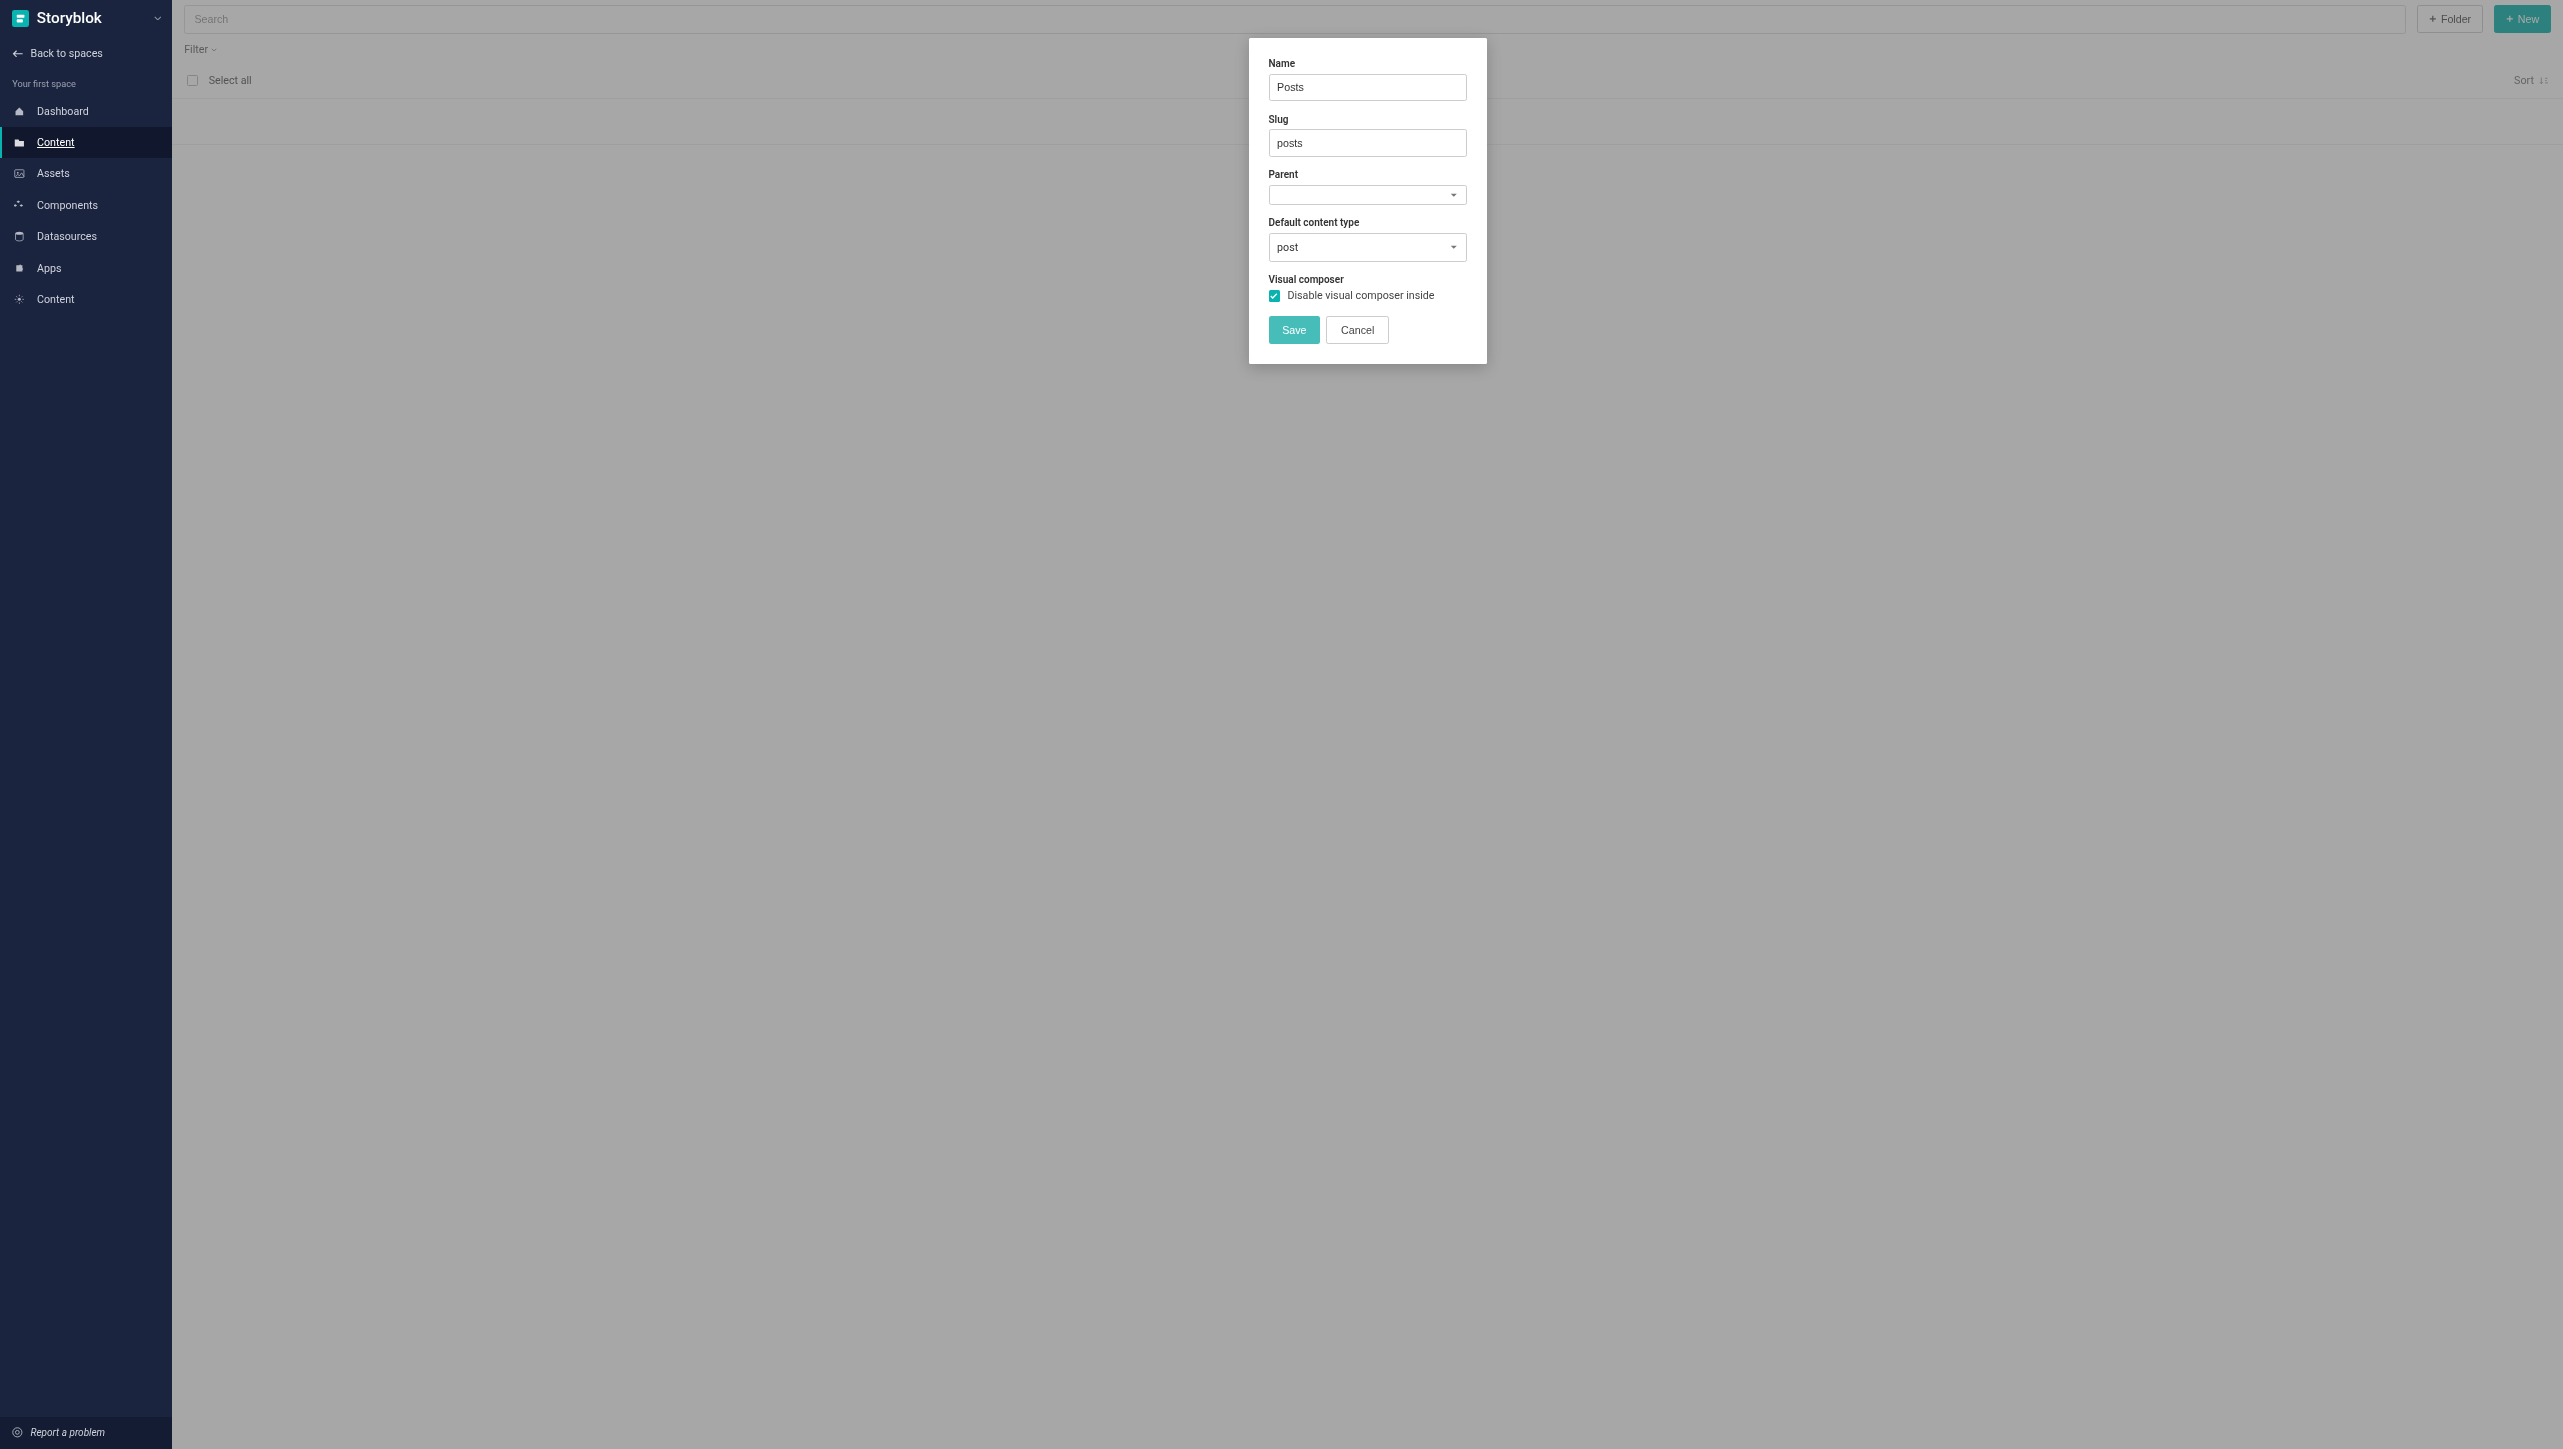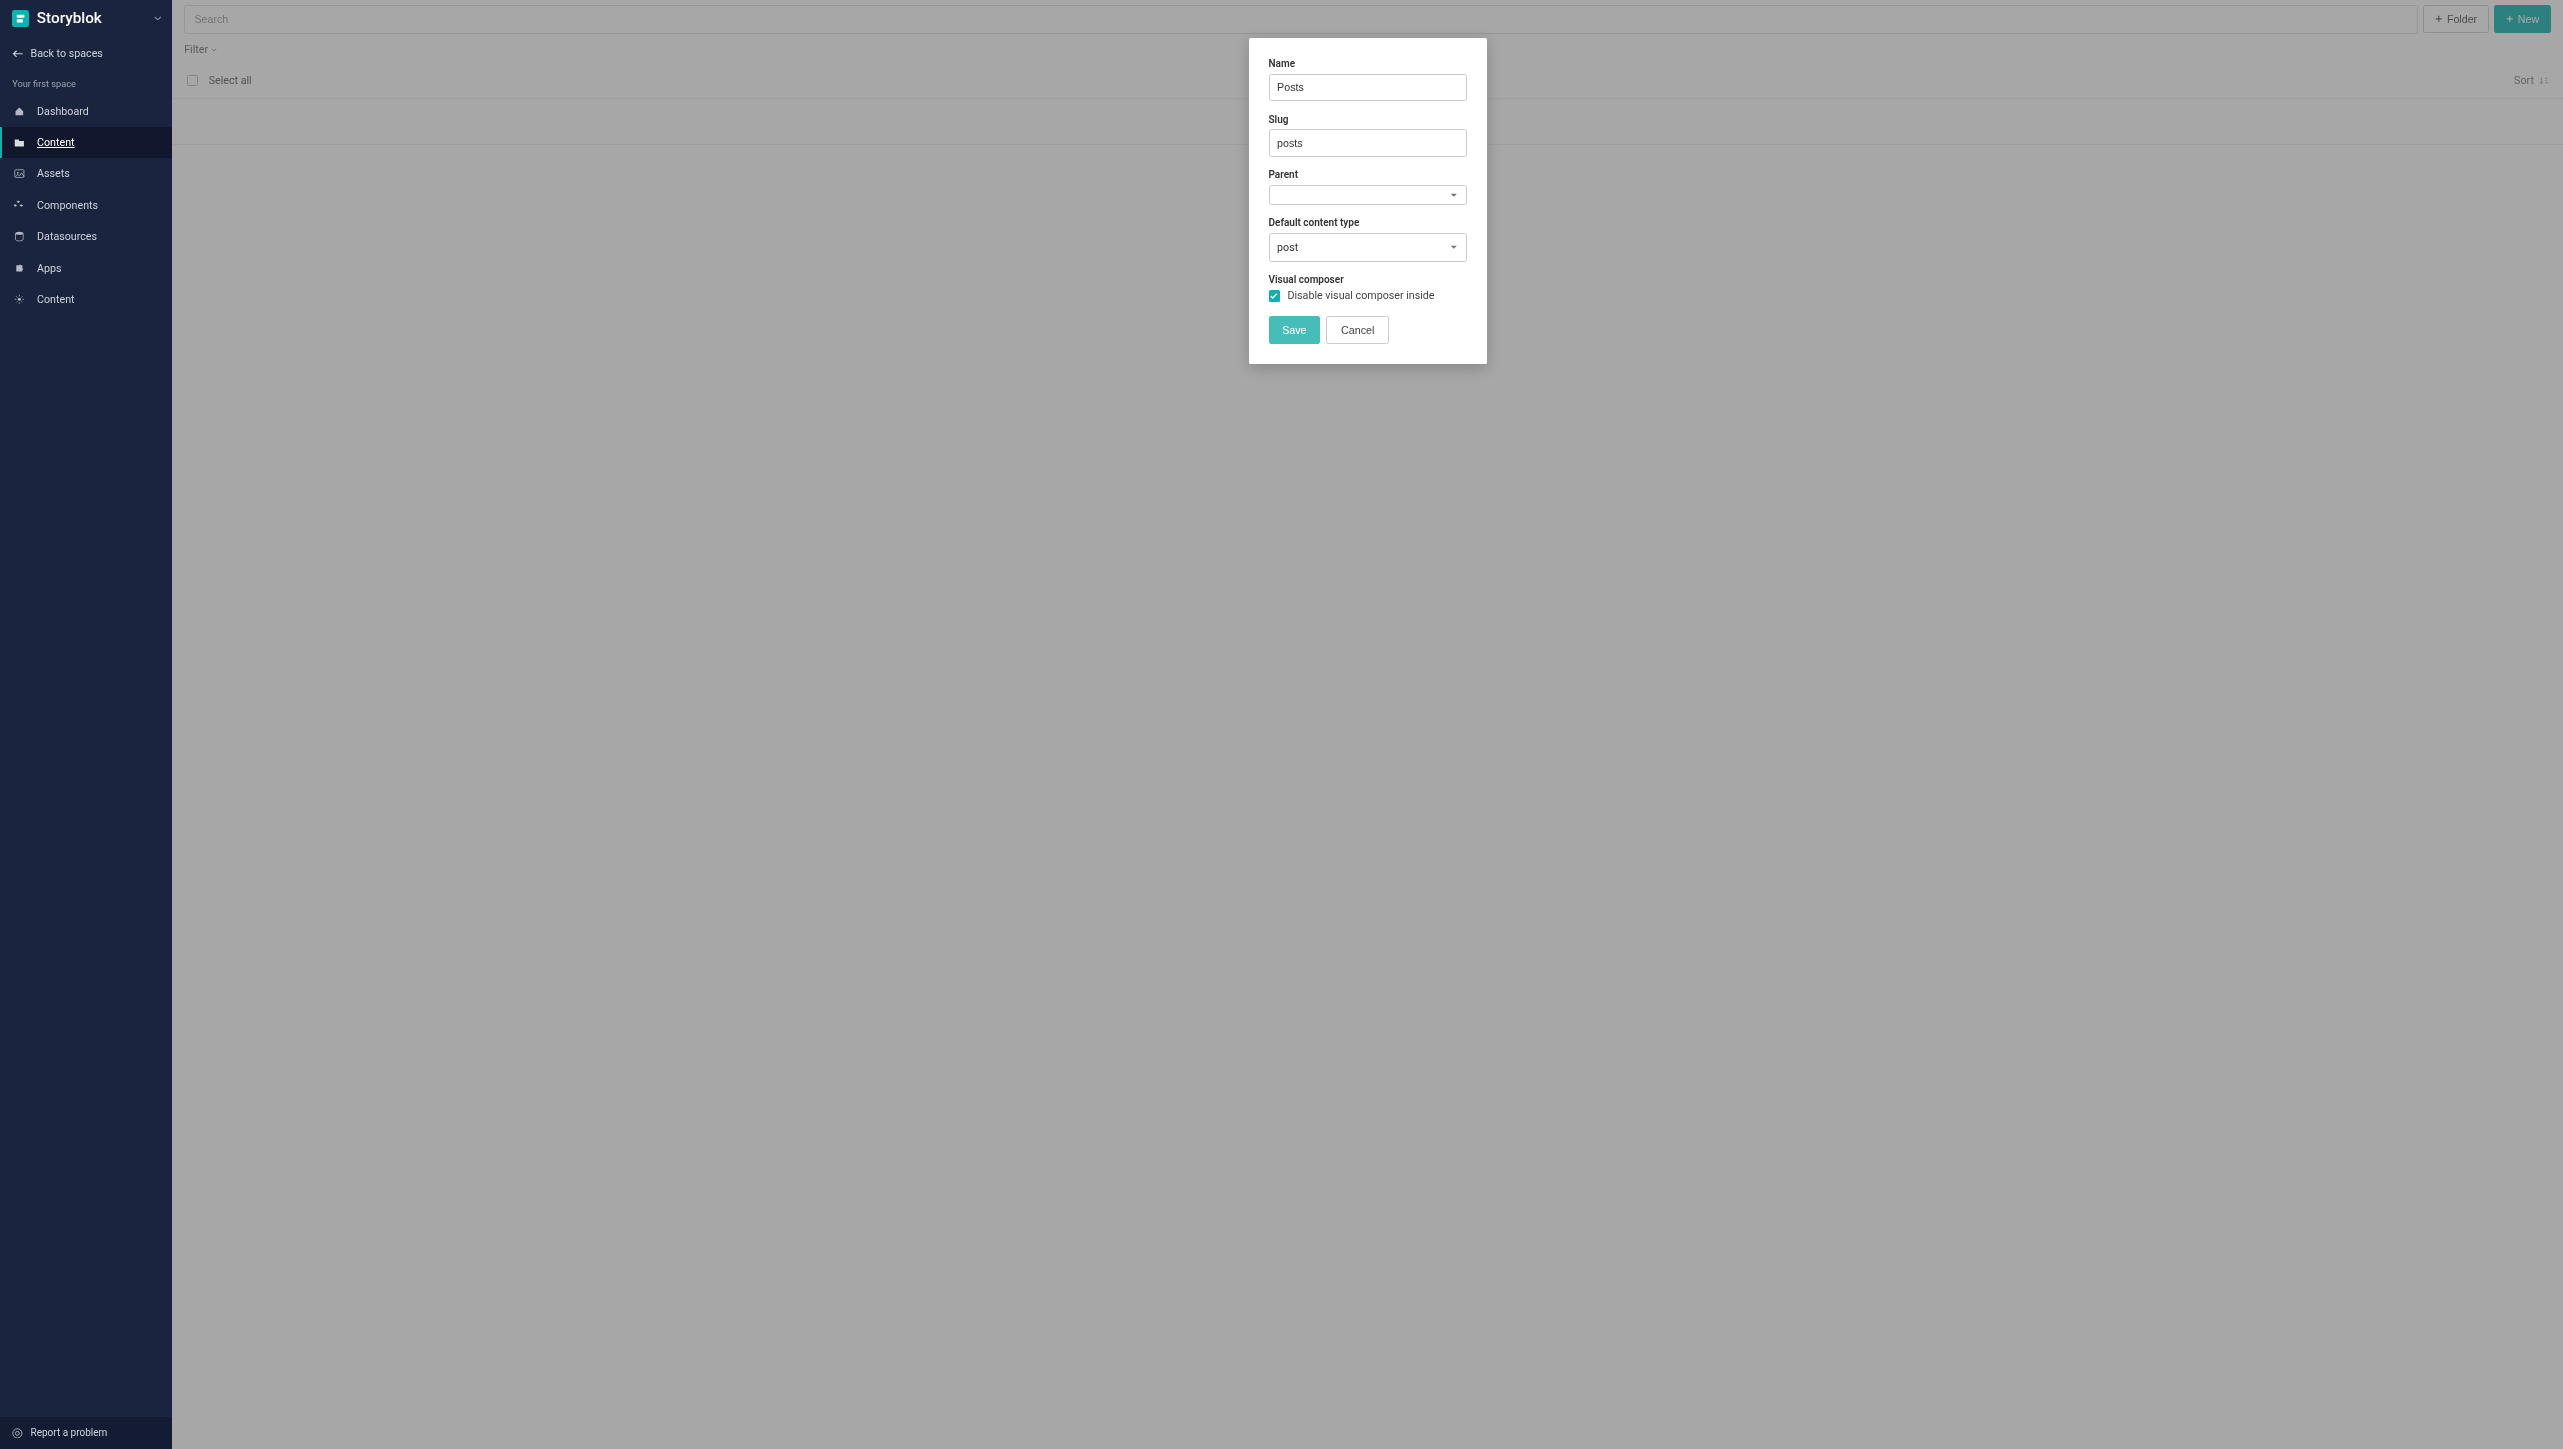--- a/index.html
+++ b/index.html
@@ -11,26 +11,26 @@
 .brand { display: flex; align-items: center; padding: 9.2px 12.2px; font-size: 15.3px; font-weight: 500; color: #fff; position: relative; }
 .brand-icon { width: 17px; height: 17px; background: #09b3af; border-radius: 2.3px; margin-right: 7.6px; display:flex; align-items:center; justify-content:center; }
 .brand-chevron { position: absolute; right: 10.7px; opacity: .6; }
 .back-link { display: flex; align-items: center; padding: 10.7px 12.2px; font-size: 10.7px; color: #cfd3dc; cursor: pointer; }
 .back-link svg { margin-right: 6.1px; }
 .space-label { padding: 7.6px 12.2px 6.1px; font-size: 9.2px; opacity: .7; }
 .nav { flex: 1; text-align: center; }
 .nav-item { display: flex; align-items: center; padding: 9.2px 12.2px; color: #cfd3dc; cursor: pointer; font-size: 10.7px; border-left: 2.3px solid transparent; }
 .nav-item.active { background: #11182d; border-left-color: #09b3af; color: #fff; text-decoration: underline; }
 .nav-item .icon { width: 13.7px; text-align: center; margin-right: 9.2px; opacity: .85; }
-.sidebar-footer { padding: 10.7px 12.2px; background: #141c33; display: flex; align-items: flex-end; font-size: 10px; cursor:pointer; }
+.sidebar-footer { padding: 10.7px 12.2px; background: #141c33; display: flex; align-items: flex-start; font-size: 10px; cursor:pointer;font-style:italic; }
 .sidebar-footer .icon { margin-right: 7.6px; }
 
 
 .main { flex: 1; display: flex; flex-direction: column; height: 100vh; background: #fff; position: relative; }
-.topbar { display: flex; align-items: center; padding: 4.6px 12.2px; gap: 5px; }
+.topbar { display: flex; align-items: center; padding: 4.6px 12.2px; gap: 11px; }
 .search { flex: 1; border: 0.8px solid #ddd; border-radius: 2.3px; padding: 7.6px 9.2px; font-size: 10.7px; background:#fff; color:#333; }
 .search::placeholder { color:#999; }
 .btn { display: inline-flex; align-items: center; gap: 4.6px; border: 0.8px solid #ccc; background: #fff; border-radius: 2.3px; padding: 6.9px 10.7px; font-size: 10.7px; cursor: pointer; color:#4a4a4a; }
 .btn.primary { background: #09b3af; color: #fff; border-color: #09b3af; }
 
 .filterbar { padding: 4.6px 12.2px 7.6px; display:flex; align-items:center; }
 .filter-link { color:#666; font-size:10.7px; cursor:pointer; display:inline-flex; align-items:center; gap:3.1px; }
 
 .listhead { display:flex; align-items:center; padding: 10.7px 15.3px; border-bottom:0.8px solid #eee; justify-content:space-between; }
 .listhead-left { display:flex; align-items:center; gap:10.7px; color:#555; }

